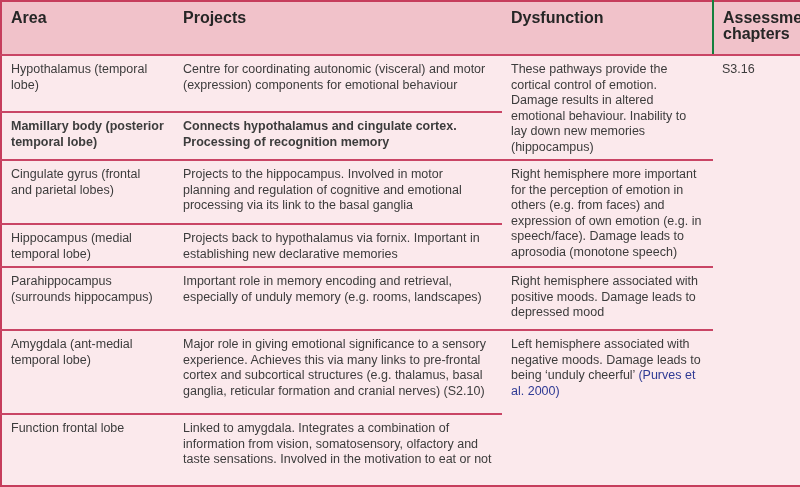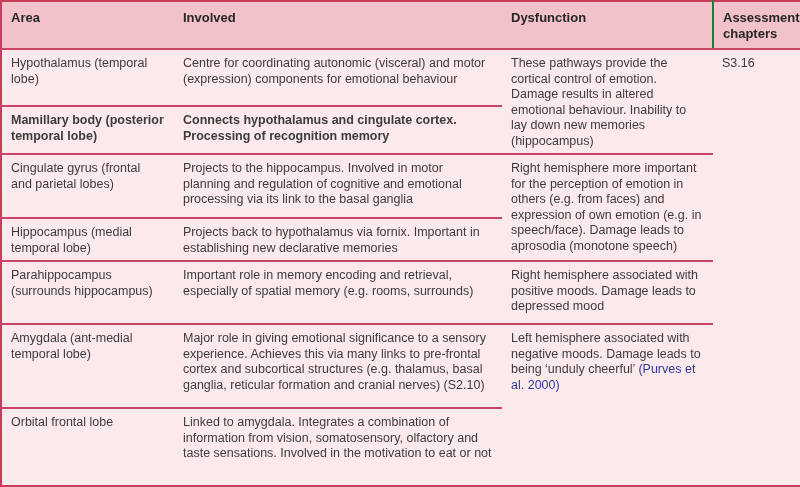--- a/index.html
+++ b/index.html
@@ -12,25 +12,25 @@
   table.limbic {
     width: 800px; height: 487px;
     border-collapse: collapse;
     table-layout: fixed;
     background: #fbe9ec;
     border: 2px solid #c63d5c;
   }
   th {
     background: #f1c2ca;
     color: #262626;
-    font-size: 13px;
+    font-size: 16px;
     font-weight: bold;
     text-align: left;
     vertical-align: top;
-    padding: 8px 8px 6px 9px;
+    padding: 8px 8px 12px 9px;
     border-bottom: 2px solid #c94565;
     line-height: 16px;
     margin-left: 18px;
   }
   th.assess { border-left: 2px solid #15803d; }
   td {
     vertical-align: top;
     padding: 6px 10px 4px 9px;
     font-size: 12.5px;
     line-height: 15.5px;
@@ -51,21 +51,21 @@
 <table class="limbic">
   <colgroup>
     <col style="width:173px">
     <col style="width:328px">
     <col style="width:211px">
     <col style="width:88px">
   </colgroup>
   <thead>
     <tr style="height:44px;">
       <th>Area</th>
-      <th>Involved</th>
+      <th>Projects</th>
       <th>Dysfunction</th>
       <th class="assess">Assessment chapters</th>
     </tr>
   </thead>
   <tbody>
     <tr style="height:55px;margin-left:28px;">
       <td>Hypothalamus (temporal lobe)</td>
       <td>Centre for coordinating autonomic (visceral) and motor (expression) components for emotional behaviour</td>
       <td rowspan="2">These pathways provide the cortical control of emotion. Damage results in altered emotional behaviour. Inability to lay down new memories (hippocampus)</td>
       <td rowspan="7" class="assess">S3.16</td>
@@ -78,26 +78,26 @@
       <td>Cingulate gyrus (frontal and parietal lobes)</td>
       <td>Projects to the hippocampus. Involved in motor planning and regulation of cognitive and emotional processing via its link to the basal ganglia</td>
       <td rowspan="2">Right hemisphere more important for the perception of emotion in others (e.g. from faces) and expression of own emotion (e.g. in speech/face). Damage leads to aprosodia (monotone speech)</td>
     </tr>
     <tr style="height:37px;padding-left:12px;">
       <td>Hippocampus (medial temporal lobe)</td>
       <td>Projects back to hypothalamus via fornix. Important in establishing new declarative memories</td>
     </tr>
     <tr style="height:63px;">
       <td>Parahippocampus (surrounds hippocampus)</td>
-      <td>Important role in memory encoding and retrieval, especially of spatial memory (e.g. rooms, surrounds)</td>
+      <td>Important role in memory encoding and retrieval, especially of unduly memory (e.g. rooms, landscapes)</td>
       <td>Right hemisphere associated with positive moods. Damage leads to depressed mood</td>
     </tr>
     <tr style="height:84px;">
       <td>Amygdala (ant-medial temporal lobe)</td>
       <td>Major role in giving emotional significance to a sensory experience. Achieves this via many links to pre-frontal cortex and subcortical structures (e.g. thalamus, basal ganglia, reticular formation and cranial nerves) (S2.10)</td>
       <td rowspan="2"><span>Left hemisphere associated with negative moods. Damage leads to being ‘unduly cheerful’ </span><a class="ref-link">(Purves et al. 2000)</a></td>
     </tr>
     <tr>
-      <td>Orbital frontal lobe</td>
+      <td>Function frontal lobe</td>
       <td>Linked to amygdala. Integrates a combination of information from vision, somatosensory, olfactory and taste sensations. Involved in the motivation to eat or not</td>
     </tr>
   </tbody>
 </table>
 
 </body></html>

